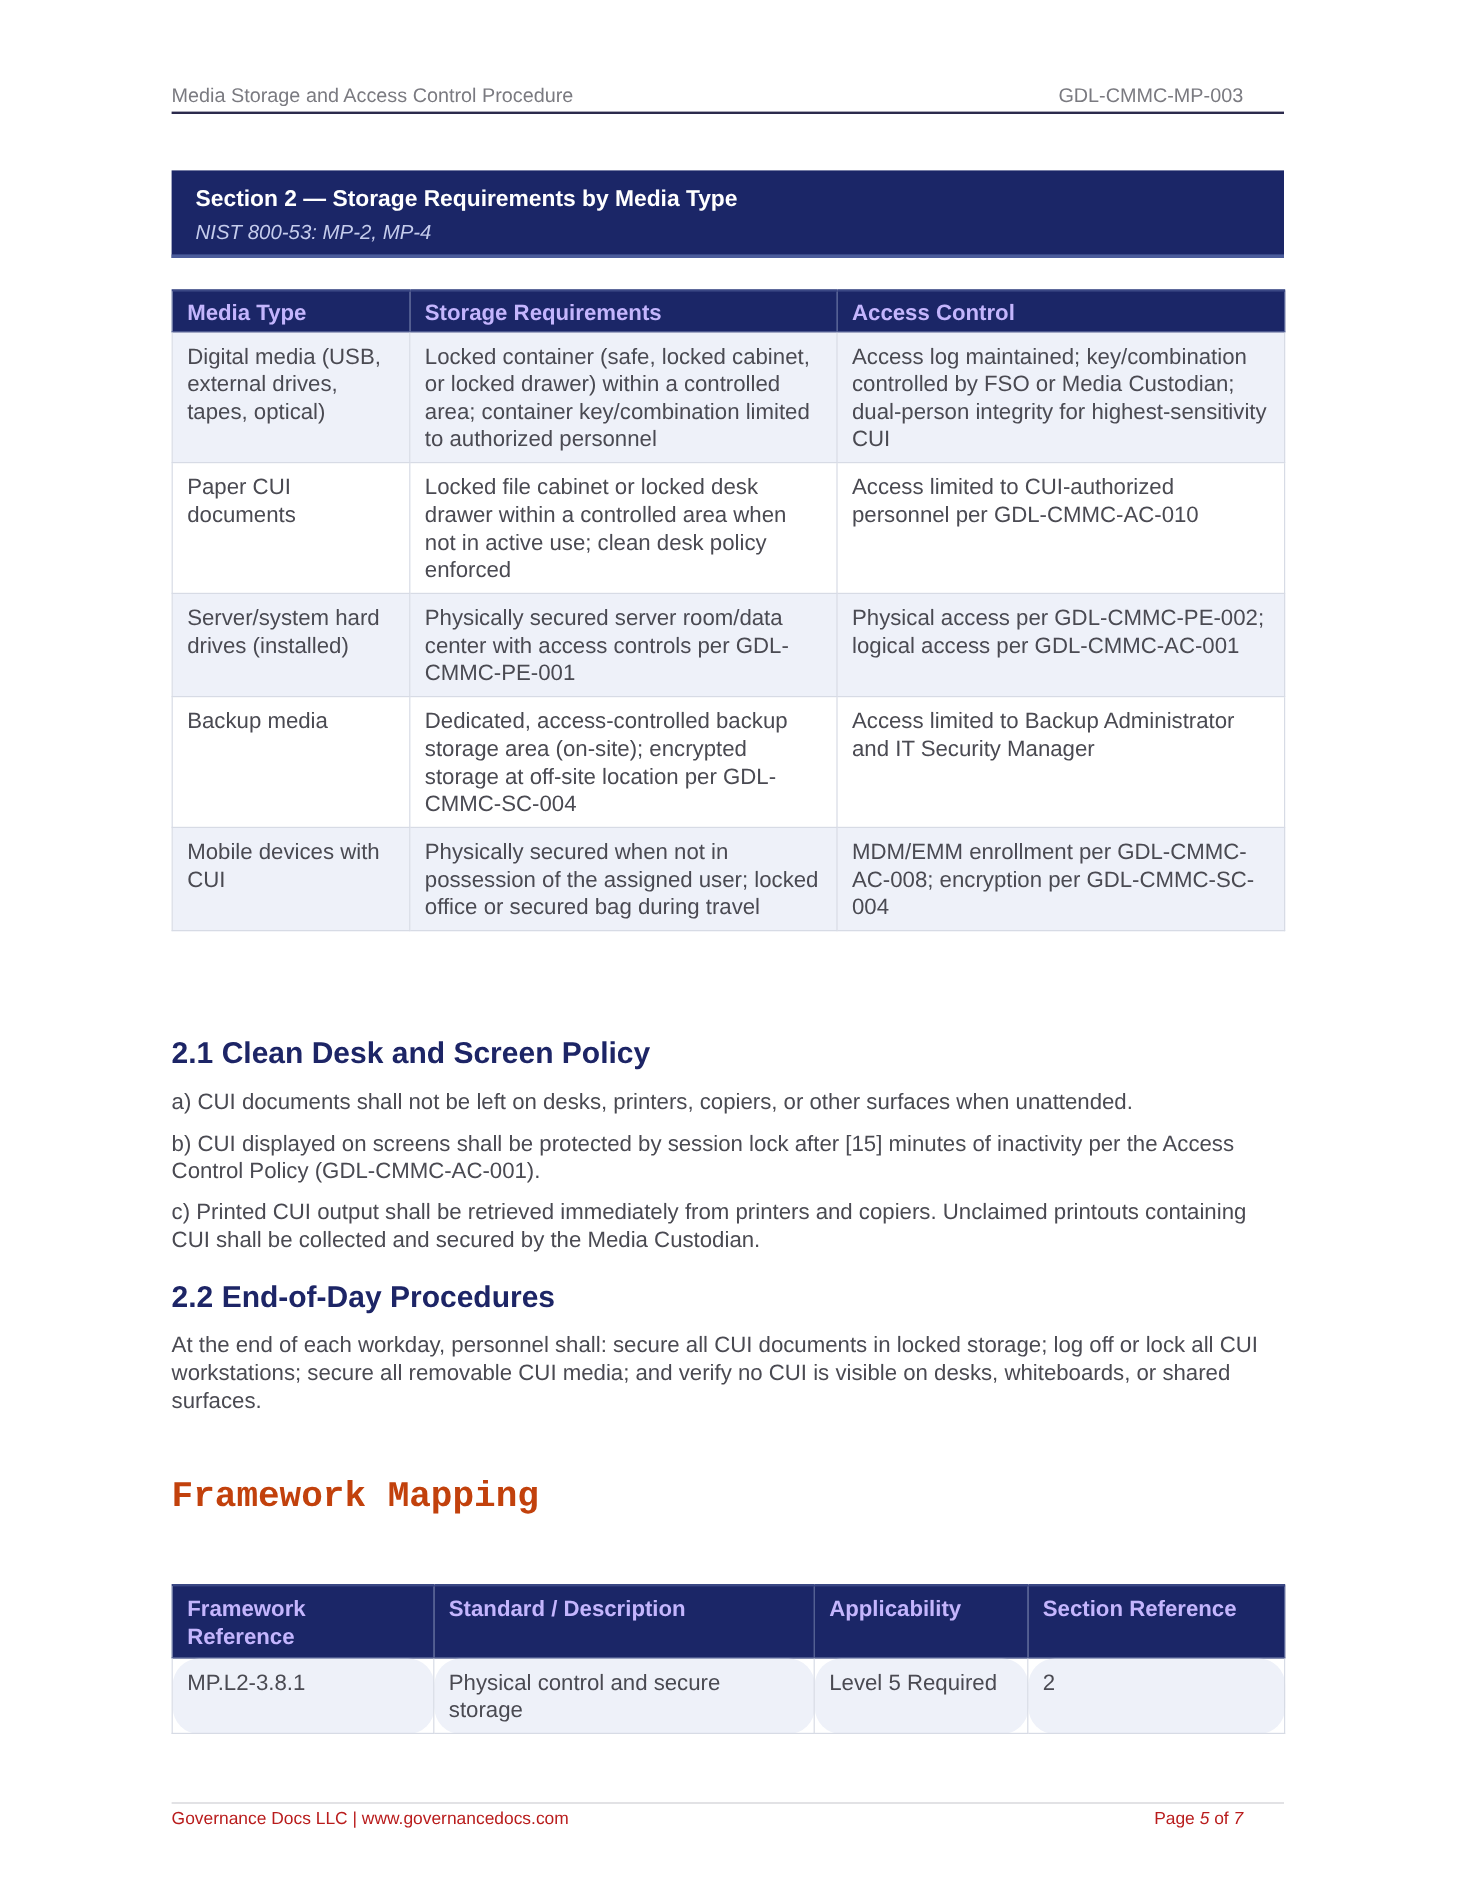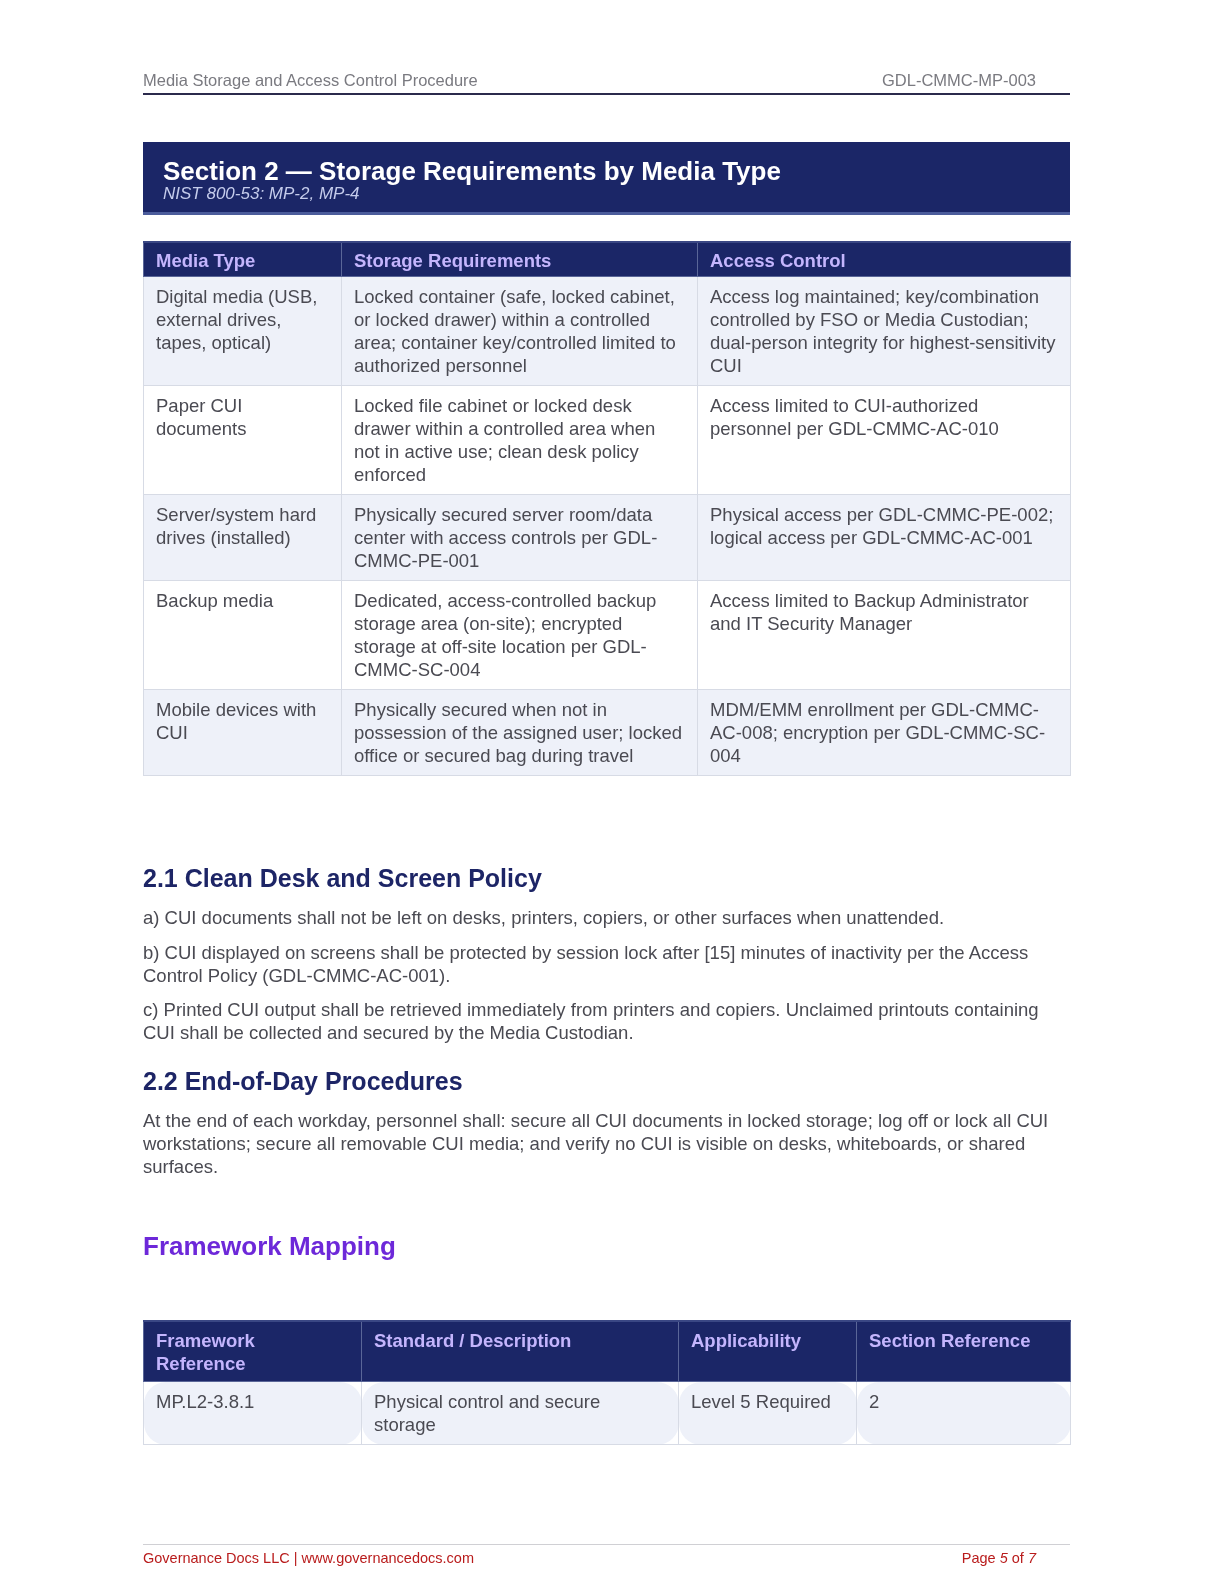--- a/index.html
+++ b/index.html
@@ -17,21 +17,21 @@
     .running-header .left { position: absolute; left: 0; top: 1px; text-align: right; }
     .running-header .right { position: absolute; right: 34px; top: 1px; }
 
     .section-banner {
       position: absolute; top: 142px; left: 0; width: 927px; height: 73px;
       background: #1b2667; border-bottom: 3px solid #4b5c9b;
       box-sizing: border-box;
     }
     .section-banner .title {
       position: absolute; left: 20px; top: 14px;
-      font-size: 26px; font-weight: bold; color: #ffffff;
+      font-size: 19px; font-weight: bold; color: #ffffff;
     }
     .section-banner .subtitle {
       position: absolute; left: 20px; top: 42px;
       font-size: 17px; font-style: italic; color: #c5ccec;
     }
 
     table.grid {
       position: absolute; left: 0; width: 927px;
       border-collapse: collapse; table-layout: fixed;
       font-size: 18.5px; line-height: 23px;
@@ -52,29 +52,29 @@
     #framework-table { top: 1320px; }
     #framework-table th { padding: 7px 12px 6px 12px; line-height: 23px; }
     #framework-table td { padding: 8px 12px 8px 12px; border-radius: 22px; }
 
     h2.sub {
       position: absolute; left: 0; margin: 0;
       font-size: 25px; font-weight: bold; color: #1d2566;
     }
     h3.sub {
       position: absolute; left: 0; margin: 0;
-      font-size: 26px; font-weight: bold; color: #6d28d9;
+      font-size: 30px; font-weight: bold; color: #c2410c; font-family: Liberation Mono, monospace;
     }
     p.body {
       position: absolute; left: 0; margin: 0; width: 927px;
       font-size: 18.5px; line-height: 23px; color: #4a4a52;
     }
 
     .running-footer {
-      position: absolute; top: 1544px; left: 0; width: 927px;
+      position: absolute; top: 1502px; left: 0; width: 927px;
       border-top: 1px solid #d0d0d4; font-size: 14.5px; color: #b91c1c;
     }
     .running-footer .left { position: absolute; left: 0; top: 5px; }
     .running-footer .right { position: absolute; right: 34px; top: 5px; }
     .running-footer em { font-style: italic; }
   </style>
 </head>
 <body>
 
 <div class="page">
@@ -98,21 +98,21 @@
     <thead>
       <tr>
         <th>Media Type</th>
         <th>Storage Requirements</th>
         <th>Access Control</th>
       </tr>
     </thead>
     <tbody>
       <tr class="alt">
         <td>Digital media (USB, external drives, tapes, optical)</td>
-        <td>Locked container (safe, locked cabinet, or locked drawer) within a controlled area; container key/controlled limited to authorized personnel</td>
+        <td>Locked container (safe, locked cabinet, or locked drawer) within a controlled area; container key/combination limited to authorized personnel</td>
         <td>Access log maintained; key/combination controlled by FSO or Media Custodian; dual-person integrity for highest-sensitivity CUI</td>
       </tr>
       <tr class="plain">
         <td>Paper CUI documents</td>
         <td>Locked file cabinet or locked desk drawer within a controlled area when not in active use; clean desk policy enforced</td>
         <td>Access limited to CUI-authorized personnel per GDL-CMMC-AC-010</td>
       </tr>
       <tr class="alt">
         <td>Server/system hard drives (installed)</td>
         <td>Physically secured server room/data center with access controls per GDL-CMMC-PE-001</td>

